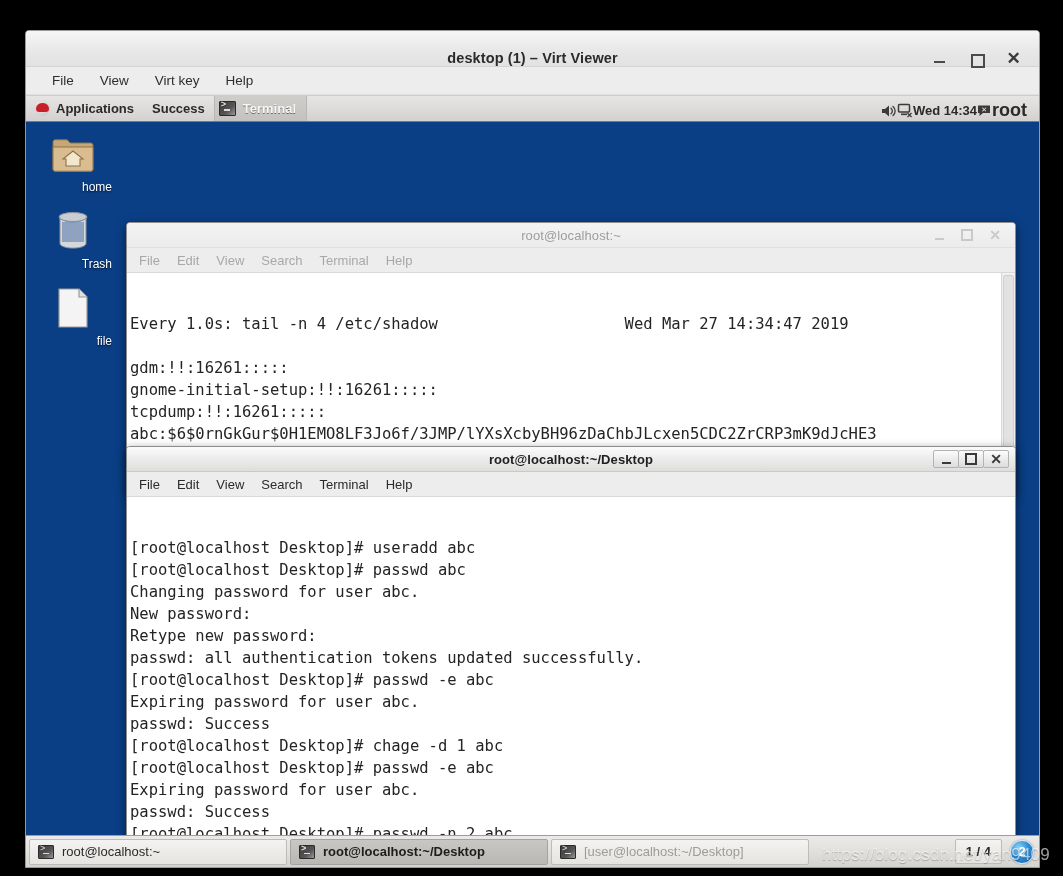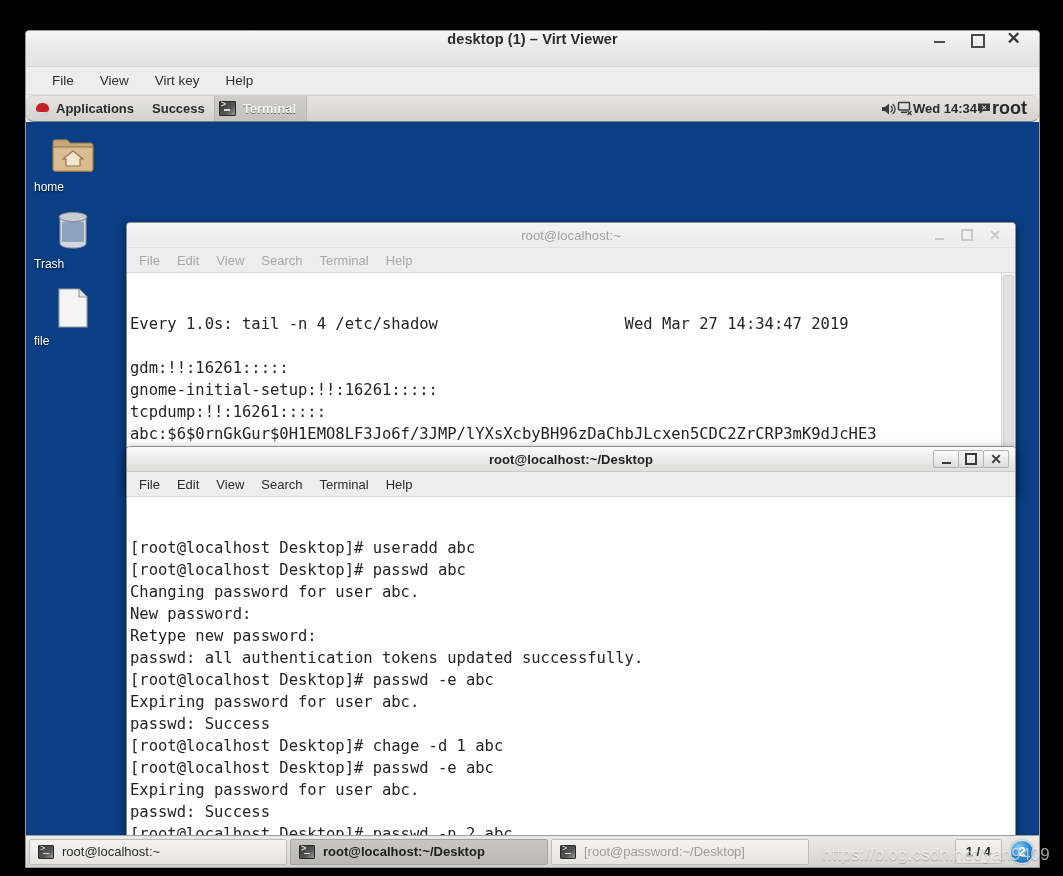--- a/index.html
+++ b/index.html
@@ -19,21 +19,21 @@
     border: 1px solid #9a9a9a;
     border-radius: 4px 4px 0 0;
     box-shadow: 0 2px 7px rgba(0,0,0,.55);
     display: flex; flex-direction: column;
   }
   .vv-titlebar {
     height: 36px; flex: 0 0 36px;
     background: linear-gradient(to bottom, #f6f6f6 0%, #e8e8e8 55%, #e2e2e2 100%);
     border-bottom: 1px solid #d4d4d4;
     border-radius: 3px 3px 0 0;
-    display: flex; align-items: flex-start;
+    display: flex; align-items: flex-end;
     position: relative;
   }
   .vv-title {
     position: absolute; left: 0; right: 0; text-align: center;
     font-size: 14.5px; color: #2b2b2b; font-weight: 600;
     letter-spacing: .1px;
   }
   .vv-btns { margin-left: auto; display: flex; align-items: center; gap: 22px; padding-right: 18px; z-index: 2;}
   .vv-btn { width: 15px; height: 15px; position: relative; cursor: default; }
   .vv-btn.min::after { content:""; position:absolute; left:2px; bottom:3px; width:11px; height:2px; background:#4a4a4a;}
@@ -49,23 +49,23 @@
     border-bottom: 1px solid #e0e0e0;
   }
   .vv-menubar span { font-size: 13.5px; color: #2e2e2e; }
 
   
   .gnome-panel {
     height: 27px; flex: 0 0 27px;
     background: linear-gradient(to bottom,#e6e5e3 0%, #dddcda 48%, #d2d1cf 100%);
     border-top: 1px solid #cfcecc;
     border-bottom: 1px solid #7a7a7a;
-    display: flex; align-items: center;
+    display: flex; align-items: flex-end;
     position: relative;
-    font-size: 13px; color: #2a2a2a; border-radius: 8px;
+    font-size: 13px; color: #2a2a2a;
   }
   .gp-left { display: flex; align-items: center; height: 100%; }
   .gp-item { display:flex; align-items:center; gap:6px; padding: 0 9px; height:100%; font-weight: 700; }
   .redhat-logo {
     width: 15px; height: 15px; border-radius: 50%;
     background: radial-gradient(circle at 38% 34%, #f2f2f2 0%, #dcdcdc 42%, #bdbdbd 100%);
     position: relative; overflow: hidden;
   }
   .redhat-logo::after {
     content:""; position:absolute; left:1px; top:2px; width:13px; height:9px;
@@ -96,21 +96,21 @@
   .gp-right .user { font-weight: 700; font-size: 18px; }
   .icon-svg { display:block; }
 
   
   .desktop {
     flex: 1 1 auto; position: relative;
     background: #0a3f86;
     overflow: hidden;
   }
   .desk-icons { position: absolute; left: 8px; top: 8px; width: 78px; }
-  .desk-icon { width: 78px; margin-bottom: 13px; text-align: left; }
+  .desk-icon { width: 78px; margin-bottom: 13px; text-align: right; }
   .desk-icon .lbl {
     color: #ffffff; font-size: 12px; margin-top: 2px;
     text-shadow: 0 1px 2px rgba(0,0,0,.8);
     white-space: nowrap; overflow: hidden;
   }
   .ico-box { height: 48px; display:flex; align-items:center; justify-content:center; }
 
   
   .term-win {
     position: absolute;
@@ -426,21 +426,21 @@
       <div class="tb-item">
         <span class="term-ico"></span>
         <span>root@localhost:~</span>
       </div>
       <div class="tb-item active">
         <span class="term-ico"></span>
         <span>root@localhost:~/Desktop</span>
       </div>
       <div class="tb-item dim">
         <span class="term-ico"></span>
-        <span>[root@password:~/Desktop]</span>
+        <span>[user@localhost:~/Desktop]</span>
       </div>
       <div class="tb-right">
         <div class="pager">1 / 4</div>
         <div class="tb-orb">2</div>
       </div>
       <div class="watermark">https://blog.csdn.net/yan9409</div>
     </div>
 
   </div>
 

